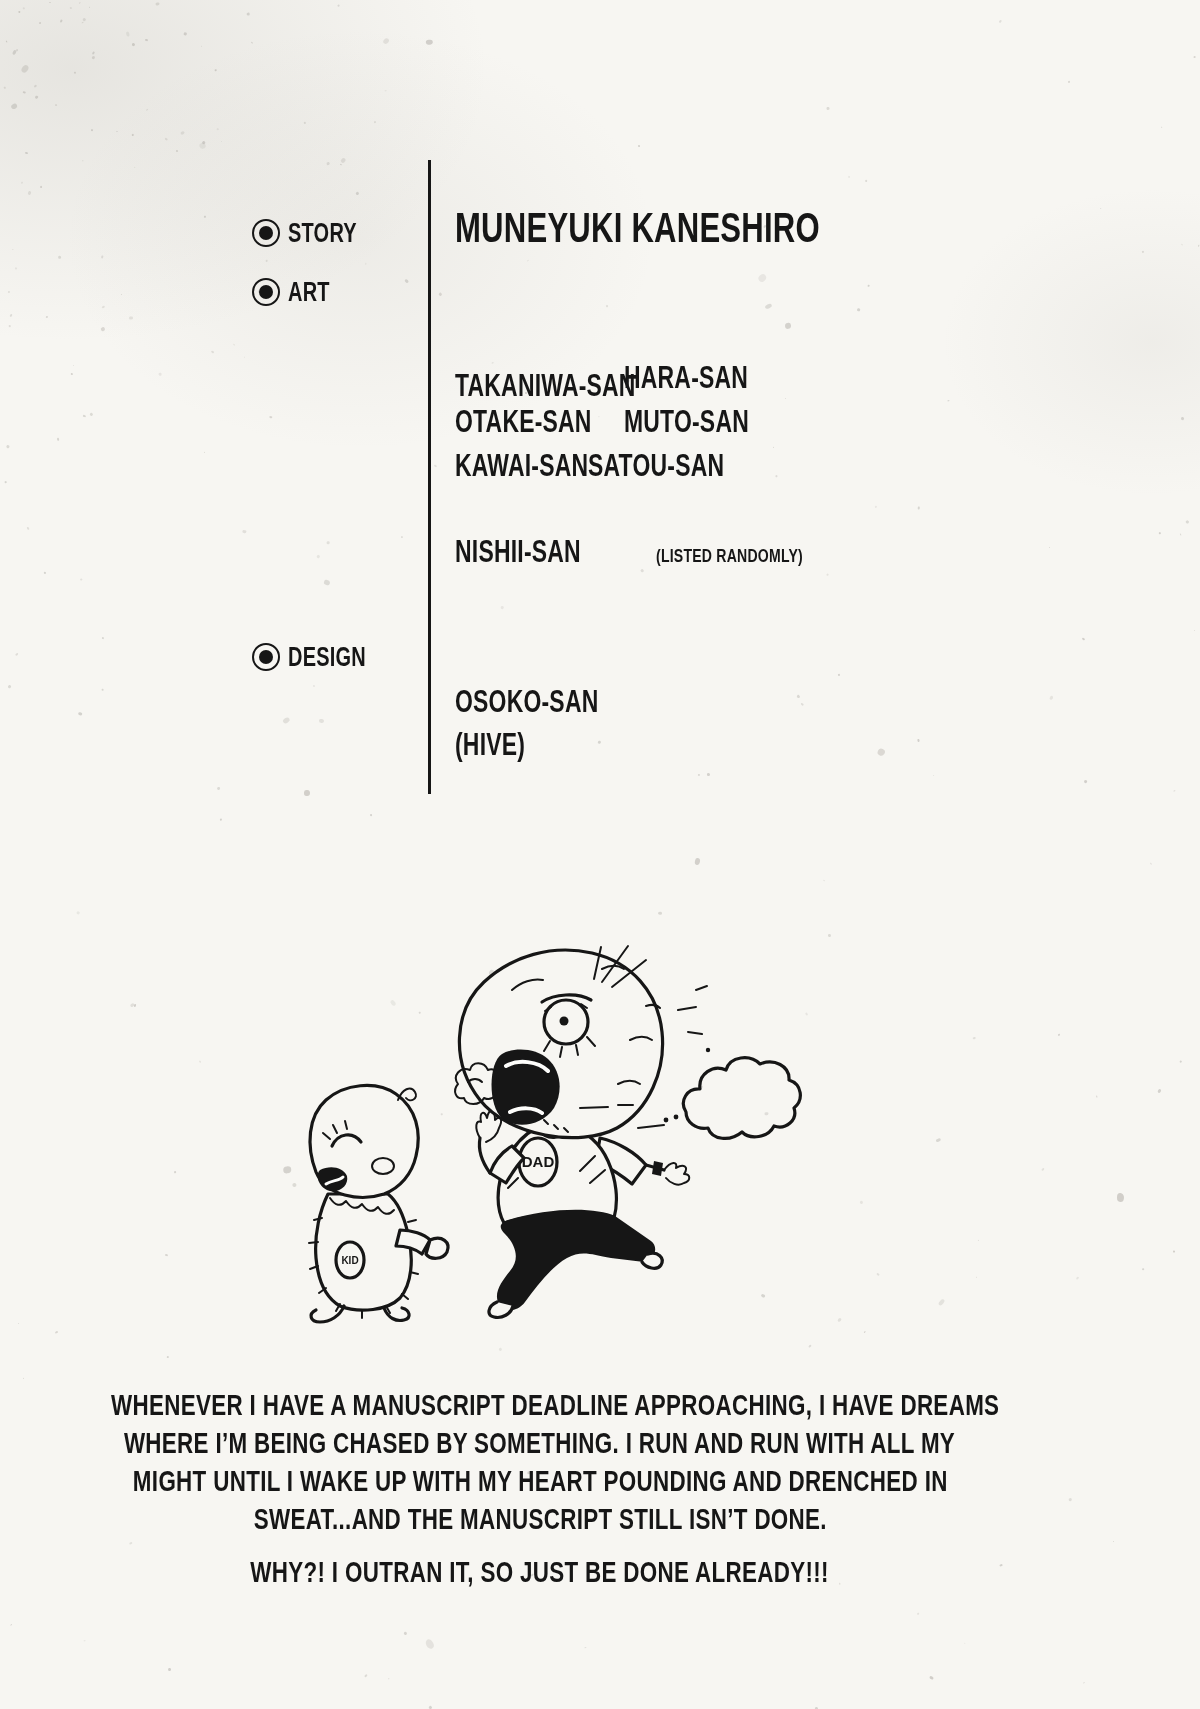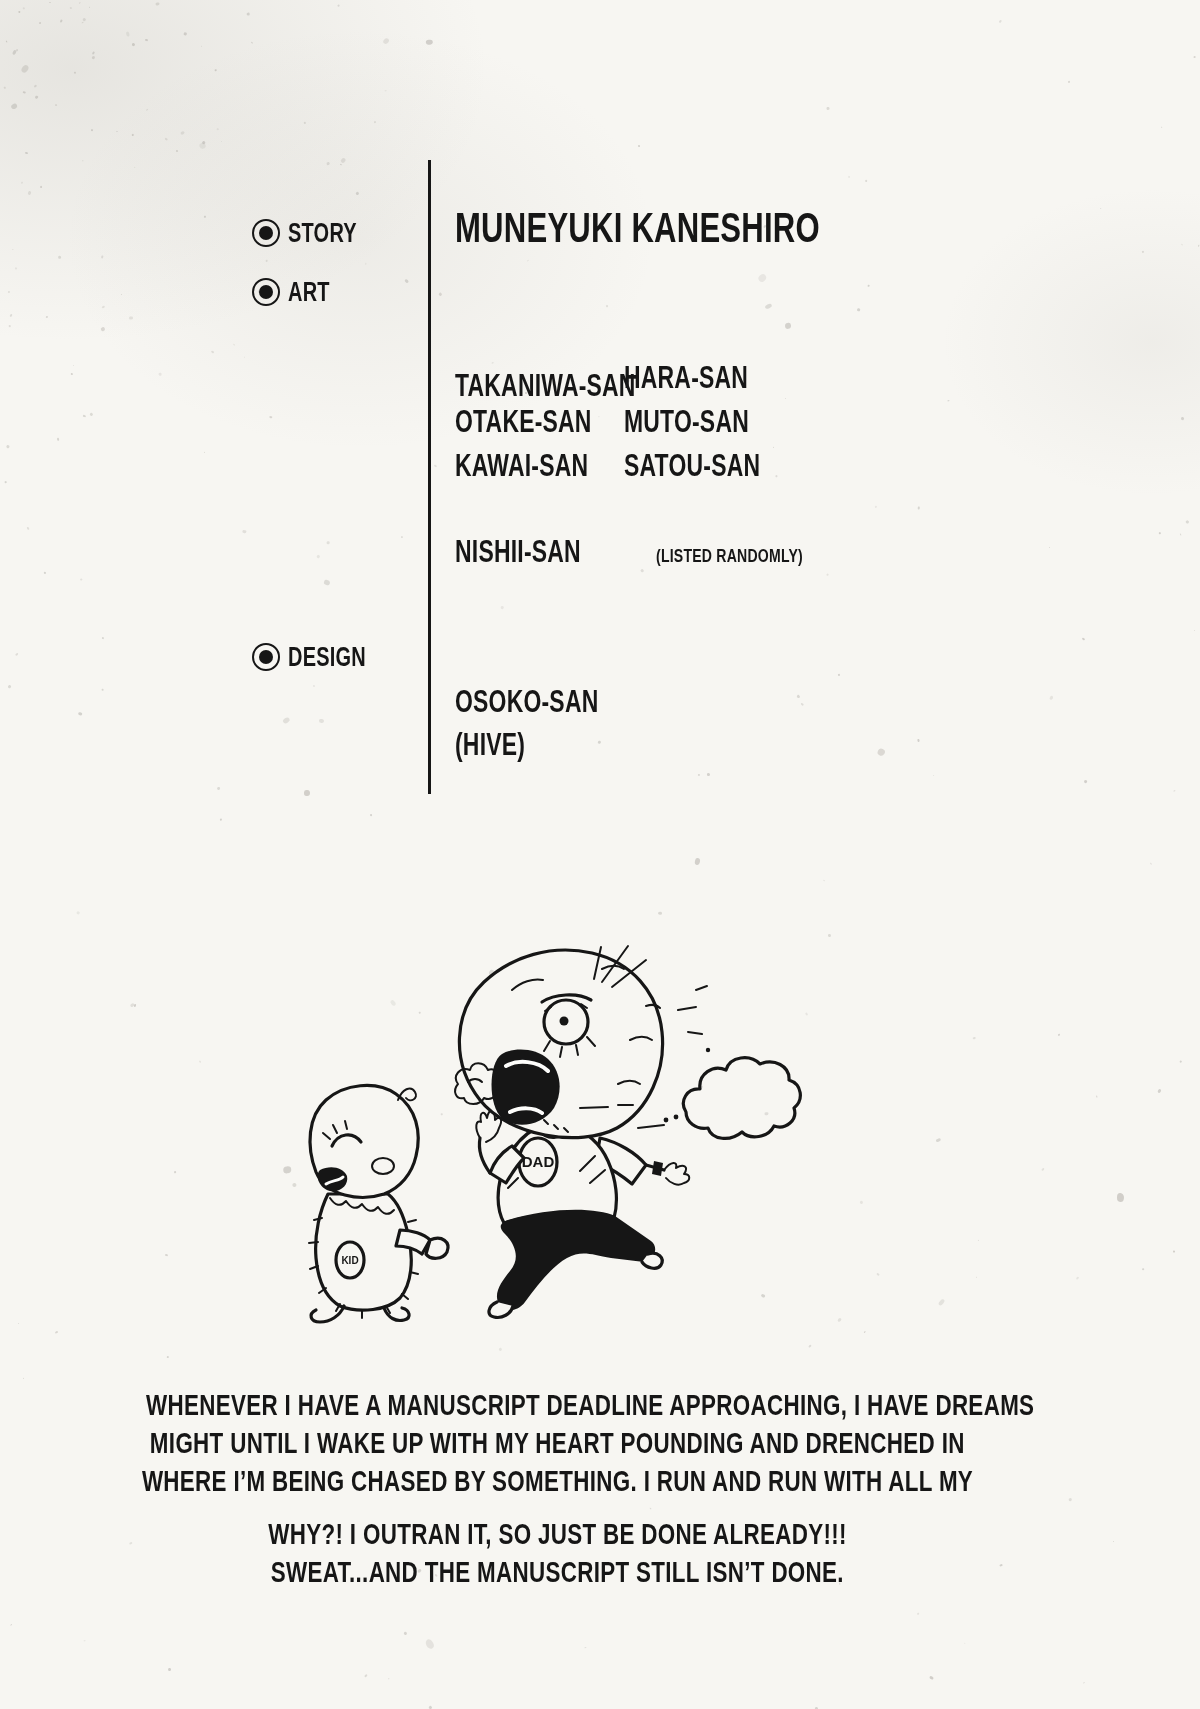--- a/index.html
+++ b/index.html
@@ -25,21 +25,21 @@
   .big .cap{font-size:42px;}
   .med .cap{font-size:31px;}
   .note .cap{font-size:19px;}
   .illo{position:absolute;left:250px;top:870px;width:560px;height:470px;z-index:1;}
   .s{fill:none;stroke:#161616;stroke-width:3.2;stroke-linecap:round;stroke-linejoin:round;}
   .s2{fill:none;stroke:#161616;stroke-width:2;stroke-linecap:round;stroke-linejoin:round;}
   .wfill{fill:#f7f6f2;}
   .badge-txt{font:700 15px "Liberation Sans",sans-serif;fill:#161616;text-anchor:middle;}
   .badge-txt.small{font-size:10px;}
   .afterword{position:absolute;left:0;top:1386px;width:1080px;text-align:center;z-index:2;}
-  .hand-line{height:38px;line-height:38px;margin-left:35px;}
+  .hand-line{height:38px;line-height:38px;}
   .hand{display:inline-block;white-space:nowrap;font-weight:700;font-size:28px;letter-spacing:.4px;transform:scale(.8,1.08);}
   .punch{margin-top:15px;}
 </style>
 </head>
 <body>
 
 <div class="page">
 
   <div class="speckles">
       <span style="left: 6.2px; top: 41.3px; width: 1.2px; height: 1.6px; opacity: 0.6; transform: rotate(154deg);"></span>
@@ -307,21 +307,21 @@
 
   <div class="name big" style="left:455px;top:204px"><span class="cap">MUNEYUKI KANESHIRO</span></div>
 
   <div class="name med" style="left:455px;top:364px"><span class="cap">TAKANIWA-SAN</span></div>
   <div class="name med" style="left:455px;top:400px"><span class="cap">OTAKE-SAN</span></div>
   <div class="name med" style="left:455px;top:444px"><span class="cap">KAWAI-SAN</span></div>
   <div class="name med" style="left:455px;top:530px"><span class="cap">NISHII-SAN</span></div>
 
   <div class="name med" style="left:624px;top:356px"><span class="cap">HARA-SAN</span></div>
   <div class="name med" style="left:624px;top:400px"><span class="cap">MUTO-SAN</span></div>
-  <div class="name med" style="left:624px;top:444px"><span class="cap">SATOU-SAN</span></div>
+  <div class="name med" style="left:588px;top:444px"><span class="cap">SATOU-SAN</span></div>
   <div class="name note" style="left:656px;top:534px"><span class="cap">(LISTED RANDOMLY)</span></div>
 
   <div class="name med" style="left:455px;top:680px"><span class="cap">OSOKO-SAN</span></div>
   <div class="name med" style="left:455px;top:723px"><span class="cap">(HIVE)</span></div>
 
   <svg class="illo" viewBox="0 0 560 470" aria-hidden="true">
 
     <g>
 
       <path class="s wfill" d="M350,268 C368,272 386,283 396,295 L382,314 C369,303 354,295 346,291 Z"></path>
@@ -401,19 +401,19 @@
 
       <ellipse class="s2" cx="133" cy="296" rx="11" ry="8"></ellipse>
 
       <path d="M70,300 C80,295 93,297 97,306 C99,315 90,323 80,321 C70,319 64,306 70,300 Z" fill="#161616"></path>
       <path d="M76,314 C82,310 89,311 93,307" stroke="#fdfdfb" stroke-width="3" fill="none" stroke-linecap="round"></path>
     </g>
   </svg>
 
   <div class="afterword">
     <div class="hand-line"><span class="hand">WHENEVER I HAVE A MANUSCRIPT DEADLINE APPROACHING, I HAVE DREAMS</span></div>
+    <div class="hand-line"><span class="hand">WHERE I’M BEING CHASED BY SOMETHING. I RUN AND RUN WITH ALL MY</span></div>
     <div class="hand-line"><span class="hand">MIGHT UNTIL I WAKE UP WITH MY HEART POUNDING AND DRENCHED IN</span></div>
-    <div class="hand-line"><span class="hand">WHERE I’M BEING CHASED BY SOMETHING. I RUN AND RUN WITH ALL MY</span></div>
+    <div class="hand-line"><span class="hand">SWEAT...AND THE MANUSCRIPT STILL ISN’T DONE.</span></div>
     <div class="hand-line punch"><span class="hand">WHY?! I OUTRAN IT, SO JUST BE DONE ALREADY!!!</span></div>
-    <div class="hand-line"><span class="hand">SWEAT...AND THE MANUSCRIPT STILL ISN’T DONE.</span></div>
   </div>
 
 </div>
 
 </body></html>

